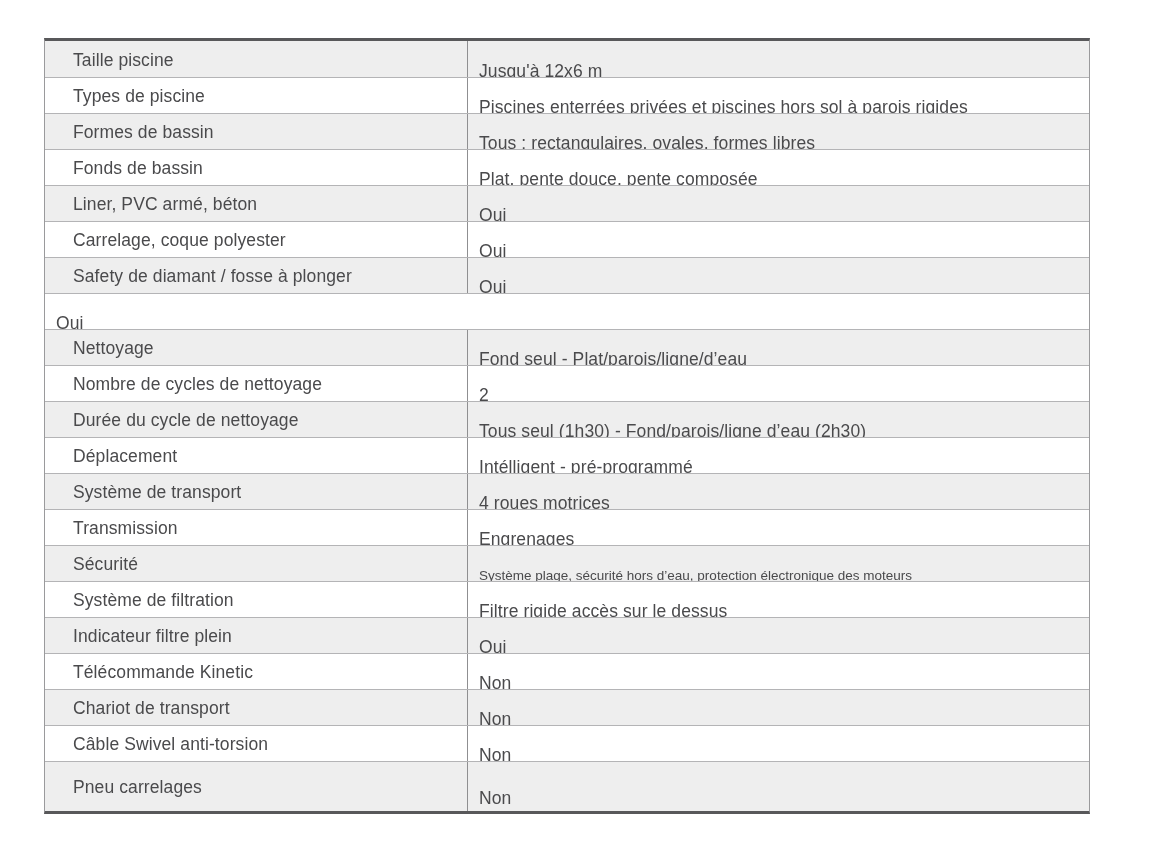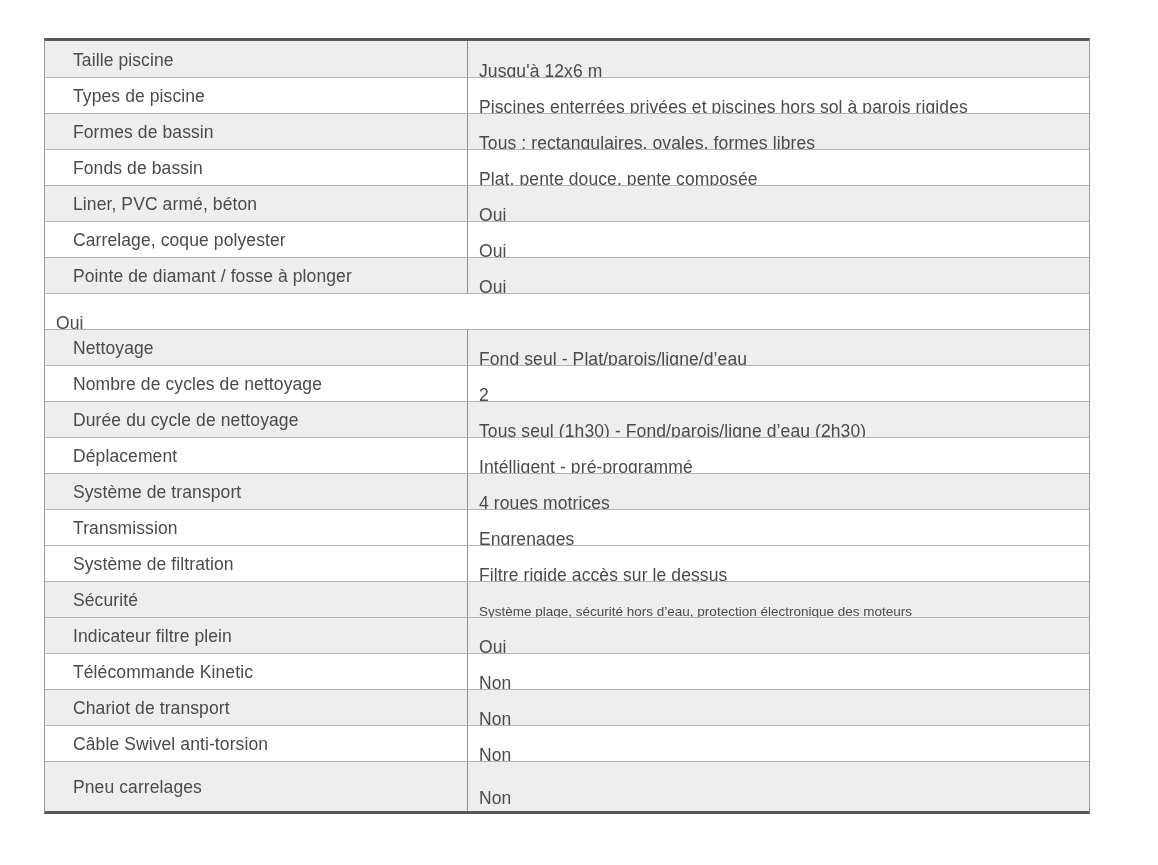--- a/index.html
+++ b/index.html
@@ -97,21 +97,21 @@
     <div class="cell-label">Liner, PVC armé, béton</div>
     <div class="cell-value">Oui</div>
   </div>
 
   <div class="row">
     <div class="cell-label">Carrelage, coque polyester</div>
     <div class="cell-value">Oui</div>
   </div>
 
   <div class="row stripe">
-    <div class="cell-label">Pointe de diamant / fosse à plonger</div>
+    <div class="cell-label">Safety de diamant / fosse à plonger</div>
     <div class="cell-value">Oui</div>
   </div>
 
   <div class="row">
     <div class="cell-value">Oui</div>
   </div>
 
   <div class="row stripe">
     <div class="cell-label">Nettoyage</div>
     <div class="cell-value">Fond seul - Plat/parois/ligne/d’eau</div>
@@ -135,28 +135,28 @@
   <div class="row stripe">
     <div class="cell-label">Système de transport</div>
     <div class="cell-value">4 roues motrices</div>
   </div>
 
   <div class="row">
     <div class="cell-label">Transmission</div>
     <div class="cell-value">Engrenages</div>
   </div>
 
+  <div class="row stripe small-value">
+    <div class="cell-label">Sécurité</div>
+    <div class="cell-value">Système plage, sécurité hors d’eau, protection électronique des moteurs</div>
+  </div>
+
   <div class="row">
     <div class="cell-label">Système de filtration</div>
     <div class="cell-value">Filtre rigide accès sur le dessus</div>
-  </div>
-
-  <div class="row stripe small-value">
-    <div class="cell-label">Sécurité</div>
-    <div class="cell-value">Système plage, sécurité hors d’eau, protection électronique des moteurs</div>
   </div>
 
   <div class="row stripe">
     <div class="cell-label">Indicateur filtre plein</div>
     <div class="cell-value">Oui</div>
   </div>
 
   <div class="row">
     <div class="cell-label">Télécommande Kinetic</div>
     <div class="cell-value">Non</div>

